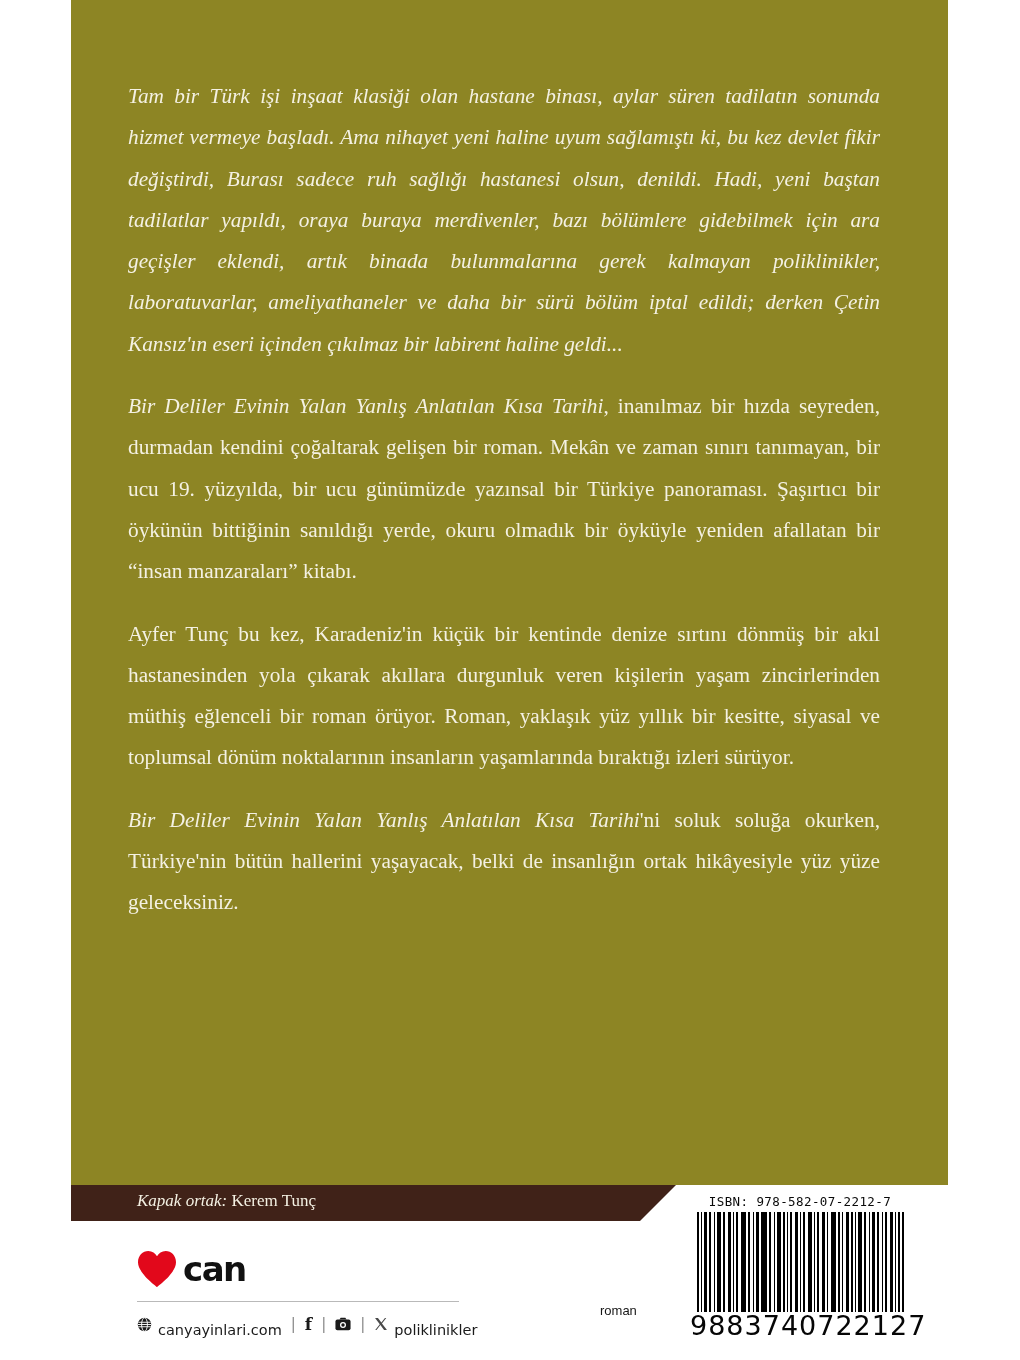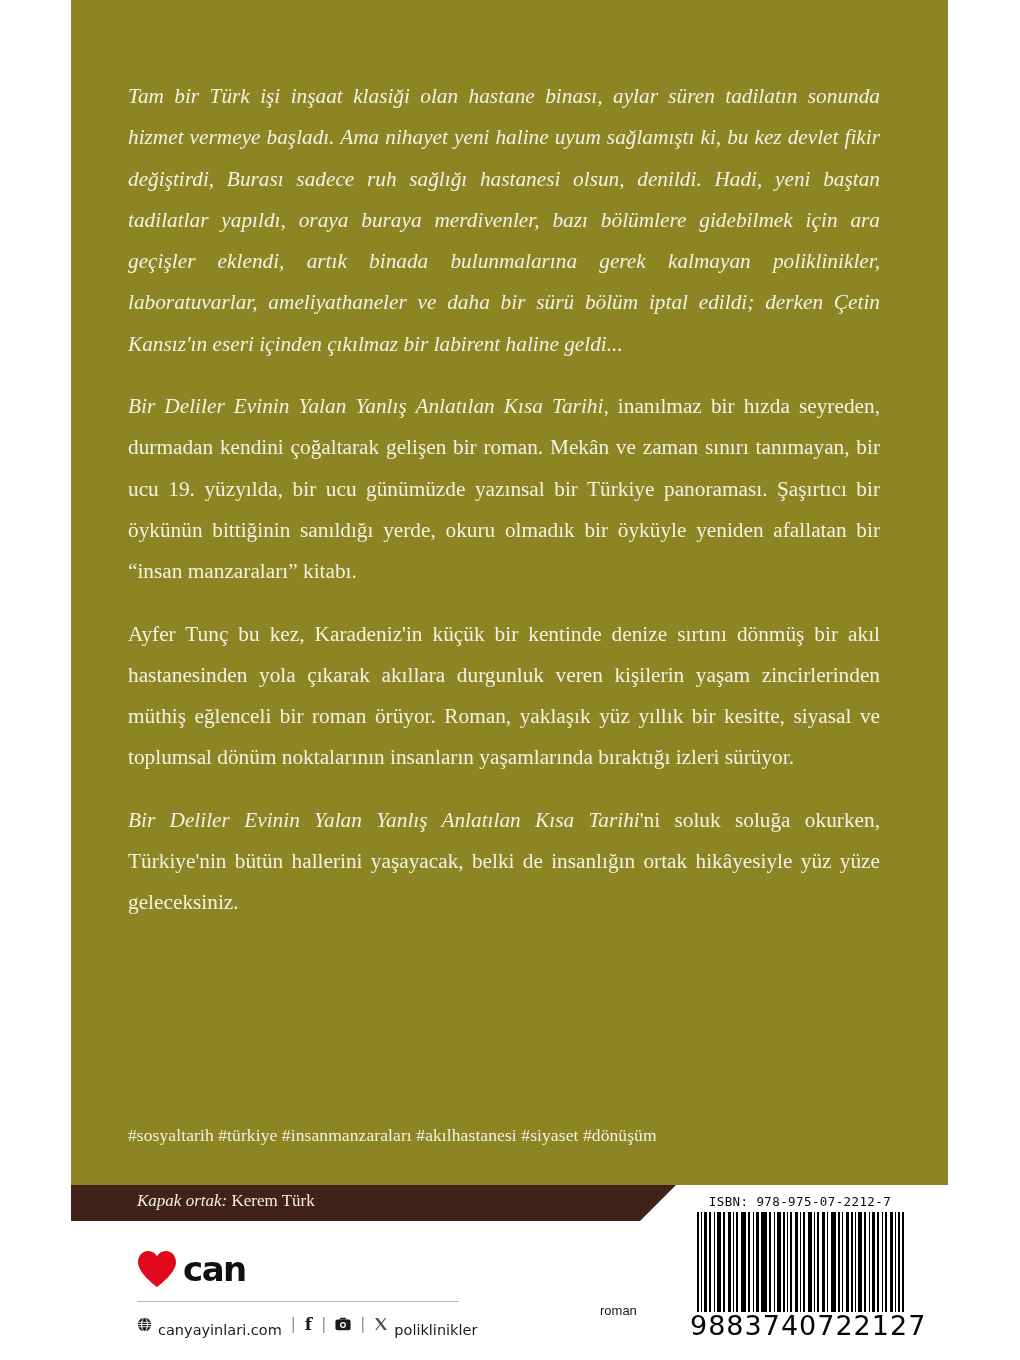--- a/index.html
+++ b/index.html
@@ -216,24 +216,23 @@
 
     <p class="para italic">Tam bir Türk işi inşaat klasiği olan hastane binası, aylar süren tadilatın sonunda hizmet vermeye başladı. Ama nihayet yeni haline uyum sağlamıştı ki, bu kez devlet fikir değiştirdi, Burası sadece ruh sağlığı hastanesi olsun, denildi. Hadi, yeni baştan tadilatlar yapıldı, oraya buraya merdivenler, bazı bölümlere gidebilmek için ara geçişler eklendi, artık binada bulunmalarına gerek kalmayan poliklinikler, laboratuvarlar, ameliyathaneler ve daha bir sürü bölüm iptal edildi; derken Çetin Kansız'ın eseri içinden çıkılmaz bir labirent haline geldi...</p>
 
     <p class="para"><span class="bt">Bir Deliler Evinin Yalan Yanlış Anlatılan Kısa Tarihi</span><span>, inanılmaz bir hızda seyreden, durmadan kendini çoğaltarak gelişen bir roman. Mekân ve zaman sınırı tanımayan, bir ucu 19. yüzyılda, bir ucu günümüzde yazınsal bir Türkiye panoraması. Şaşırtıcı bir öykünün bittiğinin sanıldığı yerde, okuru olmadık bir öyküyle yeniden afallatan bir “insan manzaraları” kitabı.</span></p>
 
     <p class="para">Ayfer Tunç bu kez, Karadeniz'in küçük bir kentinde denize sırtını dönmüş bir akıl hastanesinden yola çıkarak akıllara durgunluk veren kişilerin yaşam zincirlerinden müthiş eğlenceli bir roman örüyor. Roman, yaklaşık yüz yıllık bir kesitte, siyasal ve toplumsal dönüm noktalarının insanların yaşamlarında bıraktığı izleri sürüyor.</p>
 
     <p class="para"><span class="bt">Bir Deliler Evinin Yalan Yanlış Anlatılan Kısa Tarihi</span><span>'ni soluk soluğa okurken, Türkiye'nin bütün hallerini yaşayacak, belki de insanlığın ortak hikâyesiyle yüz yüze geleceksiniz.</span></p>
   </div>
 
-  <div class="hashtags">#sosyaltarih #türkiye #insanmanzaraları #akılhastanesi #siyaset #dönüşüm</div>
 
   <div class="credit-band"></div>
-  <div class="credit-text"><span class="lbl">Kapak ortak:</span><span>&nbsp;</span><span>Kerem Türk</span></div>
+  <div class="credit-text"><span class="lbl">Kapak ortak:</span><span>&nbsp;</span><span>Kerem Tunç</span></div>
 
   <div class="logo-block">
     <div class="logo-row">
       <span class="heart">
         <svg width="40" height="38" viewBox="0 0 40 38" xmlns="http://www.w3.org/2000/svg">
           <path d="M20 37 C20 37 1 23.5 1 12.2 C1 5.6 5.8 1 11.3 1 C15.2 1 18.3 3.2 20 6.3 C21.7 3.2 24.8 1 28.7 1 C34.2 1 39 5.6 39 12.2 C39 23.5 20 37 20 37 Z" fill="#e2081b"></path>
         </svg>
       </span>
       <span class="wordmark">can</span>
     </div>
@@ -272,21 +271,21 @@
           <path d="M1.2 1.2 L6.6 8.2 L1.4 14.8 H2.9 L7.3 9.2 L11.5 14.8 H14.8 L9.1 7.4 L14.0 1.2 H12.5 L8.4 6.4 L4.5 1.2 Z" fill="#4a4a4a"></path>
         </svg>
       </span>
       <span class="txt">poliklinikler</span>
     </div>
   </div>
 
   <div class="roman-label">roman</div>
 
   <div class="barcode-panel">
-    <div class="isbn-line">ISBN: 978-975-07-2212-7</div>
+    <div class="isbn-line">ISBN: 978-582-07-2212-7</div>
 
     <div class="bars">
       <svg width="210" height="100" viewBox="0 0 210 100" xmlns="http://www.w3.org/2000/svg">
         <rect x="0" y="0" width="2" height="100" fill="#000"></rect>
         <rect x="4" y="0" width="1" height="100" fill="#000"></rect>
         <rect x="7" y="0" width="3" height="100" fill="#000"></rect>
         <rect x="12" y="0" width="2" height="100" fill="#000"></rect>
         <rect x="17" y="0" width="1" height="100" fill="#000"></rect>
         <rect x="20" y="0" width="4" height="100" fill="#000"></rect>
         <rect x="26" y="0" width="2" height="100" fill="#000"></rect>

